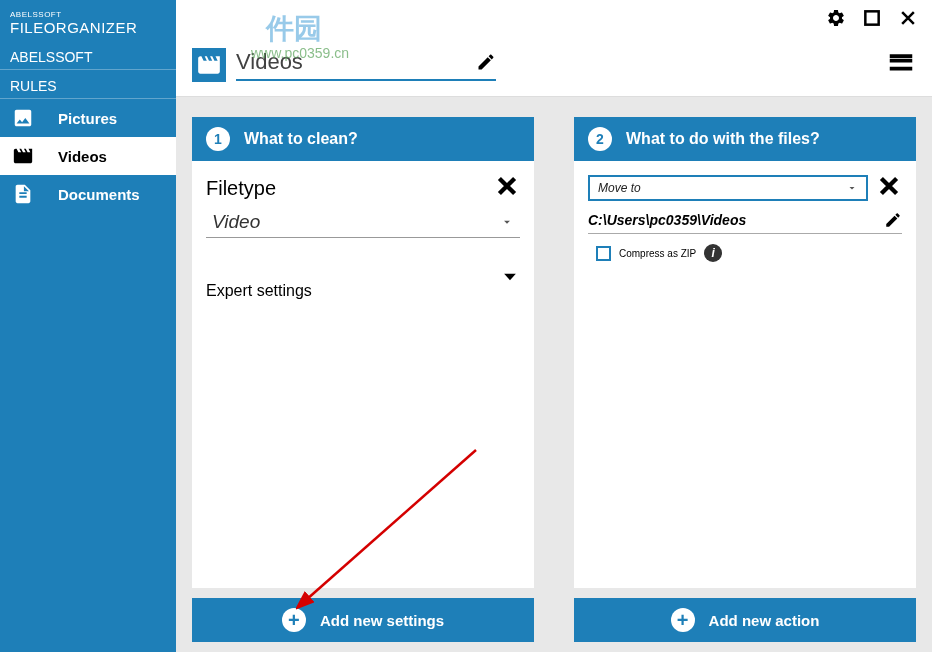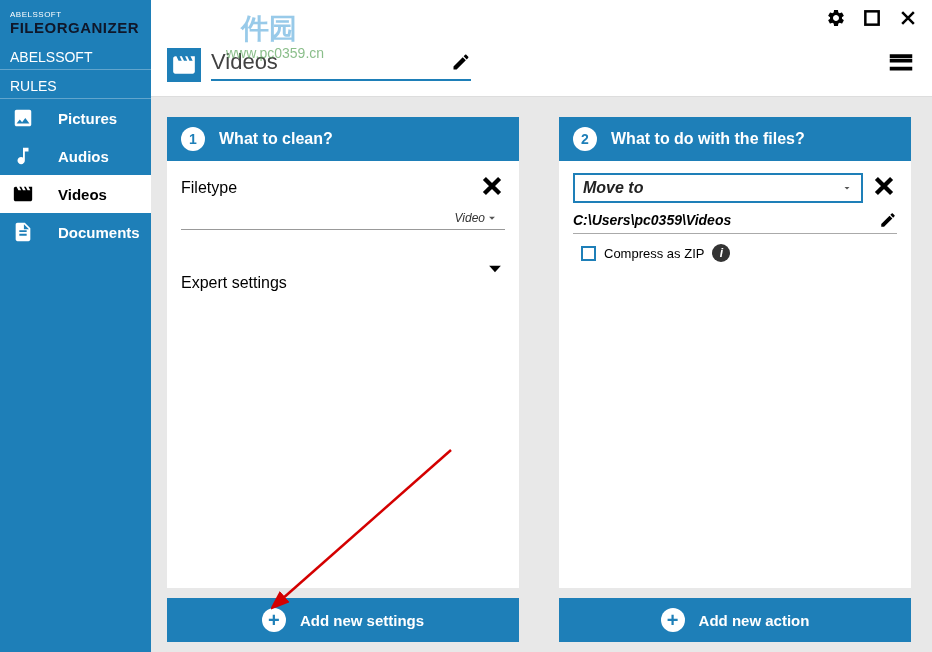--- a/index.html
+++ b/index.html
@@ -1,24 +1,24 @@
 <!DOCTYPE html>
 <html><head>
 <meta charset="utf-8">
 <style>
 * { margin: 0; padding: 0; box-sizing: border-box; font-family: Arial, sans-serif; }
 body { width: 932px; height: 652px; overflow: hidden; background: #e8e8e8; position: relative; }
 
 .app { display: flex; width: 100%; height: 100%; }
 
 
-.sidebar { width: 151px; background: #1e7fb8; color: #fff; display: flex; flex-direction: column; }
+.sidebar { width: 176px; background: #1e7fb8; color: #fff; display: flex; flex-direction: column; }
 .logo-area { padding: 10px 10px 5px 10px; position: relative; }
 .logo-small { font-size: 8px; letter-spacing: 0.5px; color: #fff; }
-.logo-big { font-size: 15px; font-weight: bold; letter-spacing: 0.5px; color: #0f172a; }
+.logo-big { font-size: 15px; font-weight: normal; letter-spacing: 0.5px; color: #ffffff; }
 .watermark { position: absolute; top: 0; left: 0; pointer-events: none; opacity: 0.7; }
 .watermark .wm-text { font-size: 28px; font-weight: bold; color: #6db4e0; position: absolute; top: 10px; left: 90px; white-space: nowrap; }
 .watermark .wm-url { font-size: 14px; color: #5aa35a; position: absolute; top: 45px; left: 75px; white-space: nowrap; }
 
 .nav-header { font-size: 14px; padding: 8px 10px 4px 10px; border-bottom: 1px solid rgba(255,255,255,0.3); margin-bottom: 0; }
 .nav-list { list-style: none; }
 .nav-item { display: flex; align-items: center; gap: 24px; padding: 8px 12px; cursor: pointer; font-size: 15px; font-weight: bold; }
 .nav-item.active { background: #fff; color: #000; }
 .nav-item svg { width: 22px; height: 22px; flex-shrink: 0; }
 .nav-item.active svg { fill: #000; }
@@ -44,47 +44,47 @@
 .hamburger svg { width: 30px; height: 30px; }
 
 .content { flex: 1; padding: 20px 16px 10px 16px; display: flex; gap: 40px; position: relative; }
 
 .panel { flex: 1; display: flex; flex-direction: column; max-width: 352px; }
 .panel-header { background: #1e7fb8; color: #fff; padding: 10px 14px; display: flex; align-items: center; gap: 14px; font-weight: bold; font-size: 16px; }
 .step-circle { width: 24px; height: 24px; border-radius: 50%; background: #fff; color: #1e7fb8; display: flex; align-items: center; justify-content: center; font-weight: bold; font-size: 14px; }
 .panel-body { background: #fff; flex: 1; padding: 12px 14px; }
 
 .field-row { display: flex; align-items: center; justify-content: space-between; margin-bottom: 4px; }
-.field-label { font-size: 16px; color: #000; }
+.field-label { font-size: 20px; color: #000; }
 .close-x { cursor: pointer; }
 .close-x svg { width: 26px; height: 26px; }
 
 .select-wrap { border-bottom: 1px solid #999; display: flex; align-items: center; padding: 4px 6px; margin-bottom: 12px; cursor: pointer; }
-.select-wrap span { flex: 1; font-style: italic; font-size: 12px; color: #333; text-align: right; }
+.select-wrap span { flex: 1; font-style: italic; font-size: 19px; color: #333; }
 .select-wrap svg { width: 14px; height: 14px; fill: #555; }
 
 .expert-row { display: flex; align-items: center; justify-content: space-between; cursor: pointer; padding: 4px 0; }
 .expert-row span { font-size: 16px; margin-top: 28px; }
 .expert-row svg { width: 20px; height: 20px; }
 
 .action-select { border: 2px solid #1e7fb8; display: flex; align-items: center; padding: 4px 8px; cursor: pointer; background: #fff; }
-.action-select span { flex: 1; font-style: italic; font-weight: bold; font-size: 16px; color: #222; }
+.action-select span { flex: 1; font-style: italic; font-weight: normal; font-size: 12px; color: #222; }
 .action-select svg { width: 12px; height: 12px; fill: #555; }
 
 .action-row { display: flex; align-items: center; gap: 8px; margin-bottom: 8px; }
 .action-row .action-select { flex: 1; }
 .action-row .close-x svg { width: 26px; height: 26px; }
 
 .path-row { display: flex; align-items: center; gap: 8px; margin-bottom: 10px; border-bottom: 1px solid #aaa; padding-bottom: 4px; }
 .path-row span { flex: 1; font-style: italic; font-weight: bold; font-size: 14px; }
 .path-row svg { width: 18px; height: 18px; cursor: pointer; }
 
 .checkbox-row { display: flex; align-items: center; gap: 8px; padding-left: 8px; }
 .checkbox { width: 15px; height: 15px; border: 2px solid #1e7fb8; cursor: pointer; }
-.checkbox-row label { font-size: 13px; text-align: right; }
+.checkbox-row label { font-size: 10px; text-align: right; }
 .info-icon { width: 18px; height: 18px; border-radius: 50%; background: #333; color: #fff; display: flex; align-items: center; justify-content: center; font-size: 12px; font-weight: bold; font-style: italic; cursor: pointer; }
 
 .arrow-notch { position: absolute; left: 520px; top: 380px; width: 0; height: 0; border-top: 25px solid transparent; border-bottom: 25px solid transparent; border-left: 25px solid #fff; }
 
 .footer-buttons { padding: 0 16px 10px 16px; display: flex; gap: 40px; }
 .add-btn { flex: 1; max-width: 352px; background: #1e7fb8; color: #fff; padding: 10px; display: flex; align-items: center; justify-content: center; gap: 14px; cursor: pointer; font-weight: bold; font-size: 15px; }
 .add-btn .plus-circle { width: 24px; height: 24px; border-radius: 50%; background: #fff; color: #1e7fb8; display: flex; align-items: center; justify-content: center; font-size: 20px; font-weight: bold; line-height: 1; }
 
 
 .red-arrow { position: absolute; top: 440px; left: 120px; pointer-events: none; }
@@ -102,26 +102,20 @@
 
     <div class="nav-header">ABELSSOFT</div>
     <div class="nav-header">RULES</div>
 
     <ul class="nav-list">
       <li class="nav-item">
         <svg viewBox="0 0 24 24" fill="#fff">
             <path d="M21 19V5c0-1.1-.9-2-2-2H5c-1.1 0-2 .9-2 2v14c0 1.1.9 2 2 2h14c1.1 0 2-.9 2-2zM8.5 13.5l2.5 3 3.5-4.5 4.5 6H5l3.5-4.5z"></path>
           </svg>
         <span>Pictures</span>
-      </li>
-      <li class="nav-item">
-        <svg viewBox="0 0 24 24" fill="#fff">
-            <path d="M12 3v10.55c-.59-.34-1.27-.55-2-.55-2.21 0-4 1.79-4 4s1.79 4 4 4 4-1.79 4-4V7h4V3h-6z"></path>
-          </svg>
-        <span>Audios</span>
       </li>
       <li class="nav-item active">
         <svg viewBox="0 0 24 24" fill="#000">
             <path d="M18 4l2 4h-3l-2-4h-2l2 4h-3l-2-4H8l2 4H7L5 4H4c-1.1 0-2 .9-2 2v12c0 1.1.9 2 2 2h16c1.1 0 2-.9 2-2V4h-4z"></path>
           </svg>
         <span>Videos</span>
       </li>
       <li class="nav-item">
         <svg viewBox="0 0 24 24" fill="#fff">
             <path d="M14 2H6c-1.1 0-2 .9-2 2v16c0 1.1.9 2 2 2h12c1.1 0 2-.9 2-2V8l-6-6zm2 14H8v-2h8v2zm0-4H8v-2h8v2zm-3-5V3.5L18.5 9H13z"></path>

